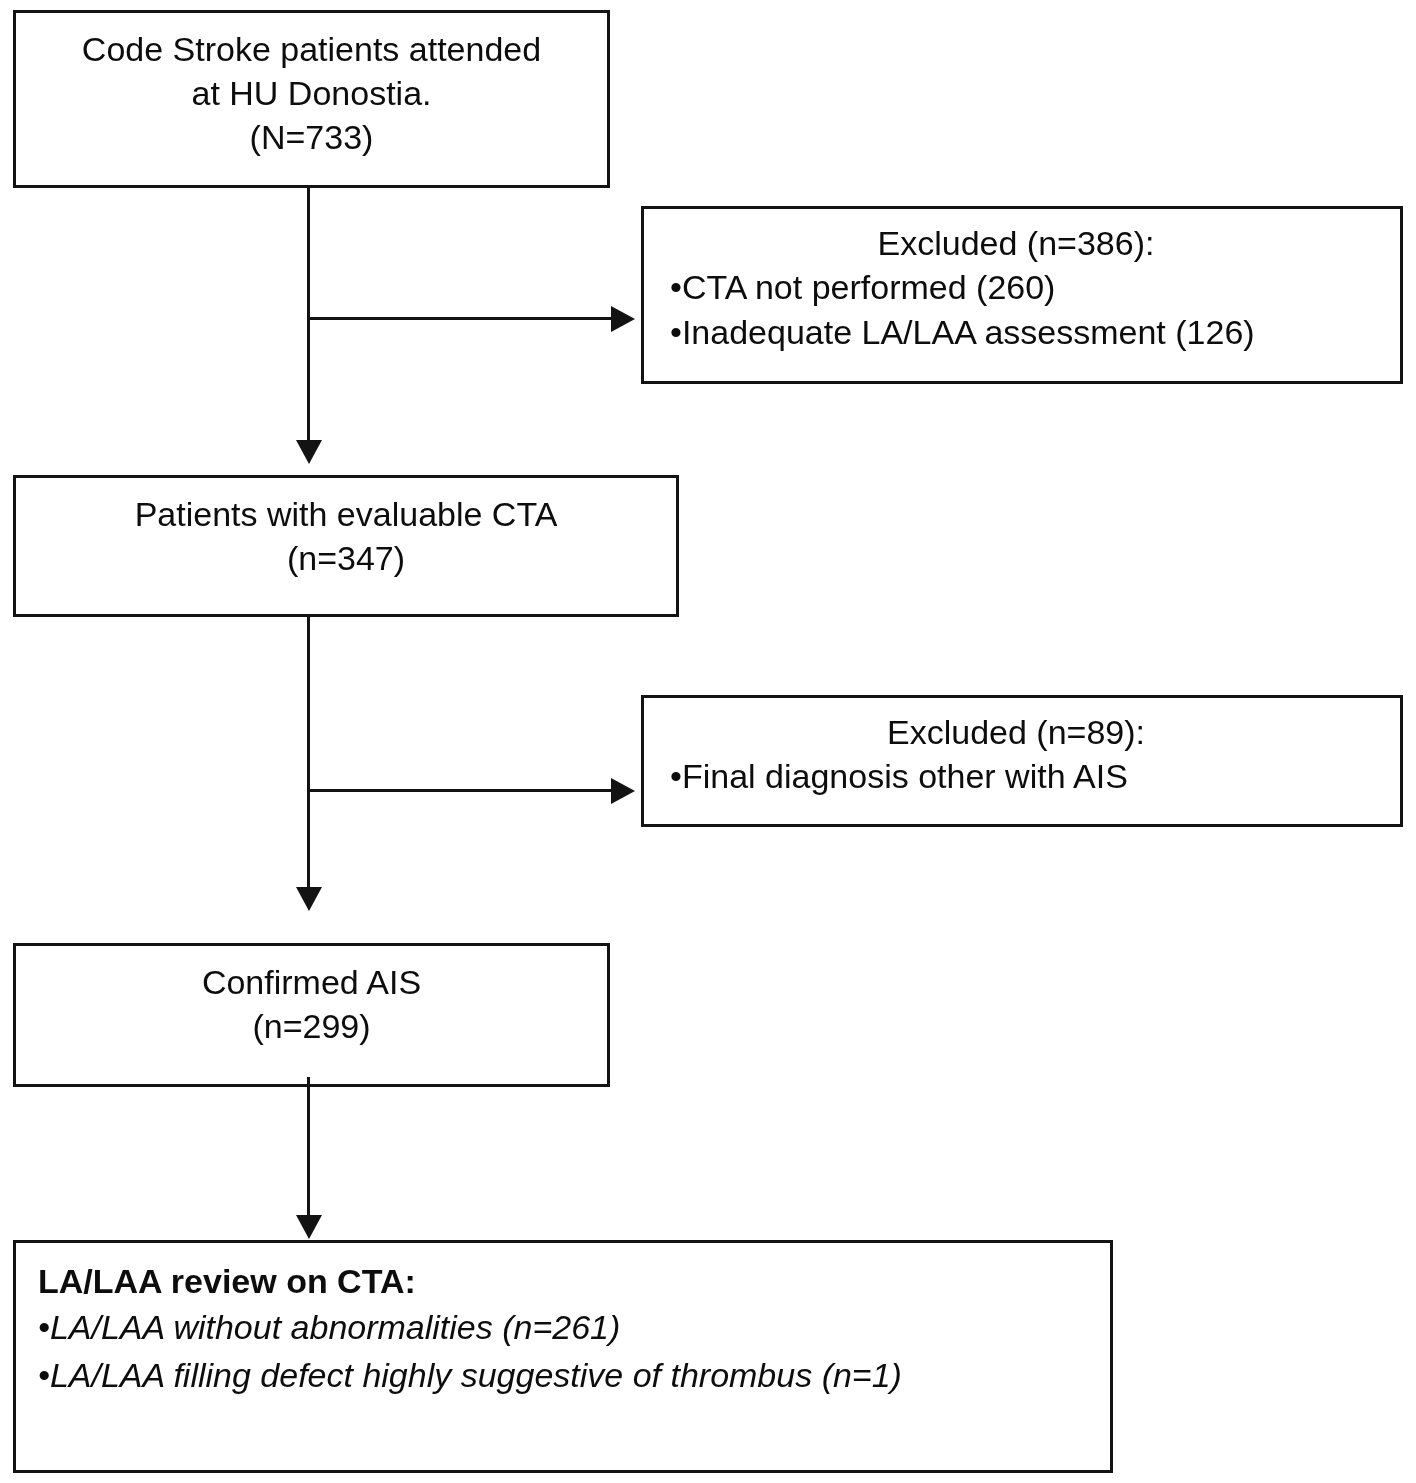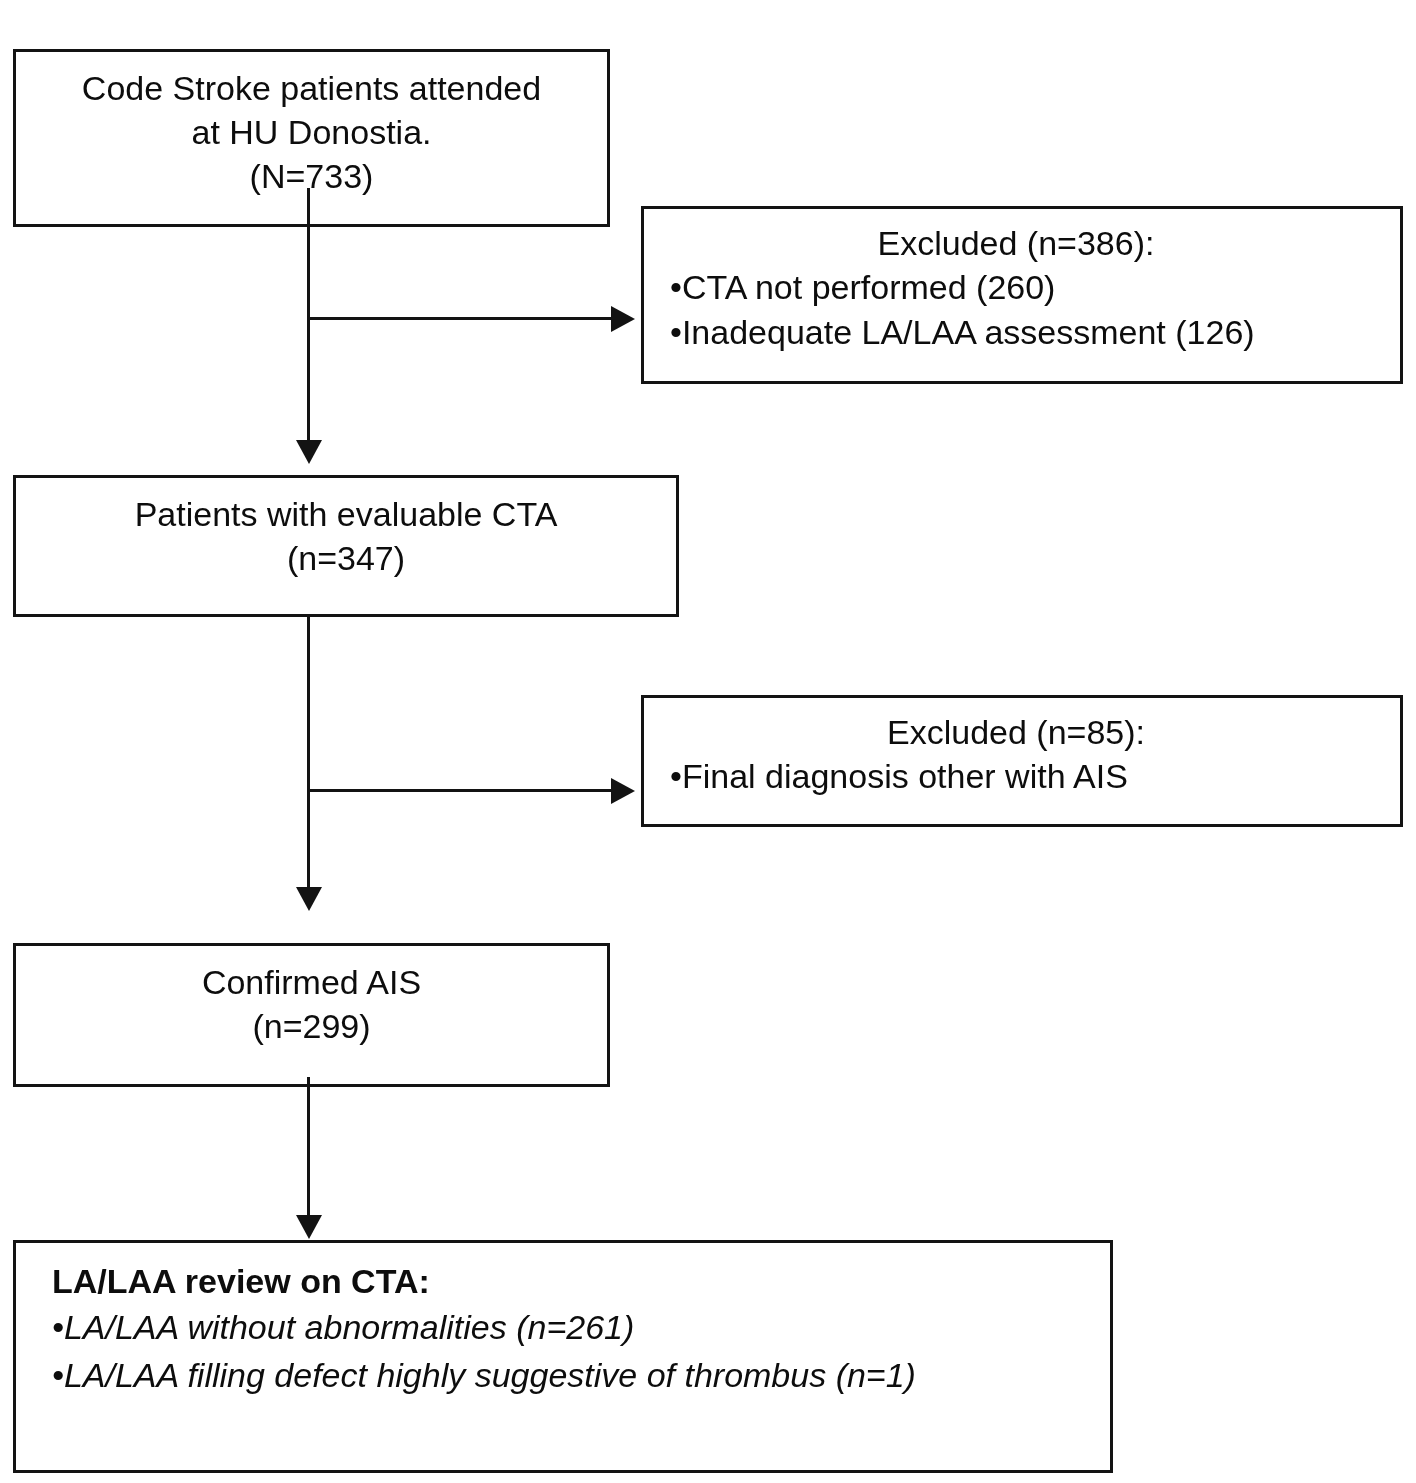--- a/index.html
+++ b/index.html
@@ -50,21 +50,21 @@
     white-space: nowrap;
   }
   .excl-box .box-inner { padding: 12px 26px 0 26px; }
   .excl-box .excl-title { margin-left: -12px; }
   .final-head {
     font-weight: bold;
     font-size: 34px;
     line-height: 1.30;
     text-align: left;
   }
-  .final-box .box-inner { padding: 16px 14px 0 36px; }
+  .final-box .box-inner { padding: 16px 14px 0 22px; }
   .final-box .bullets li { line-height: 1.42; font-style: italic; }
 
   
   .vline {
     position: absolute;
     width: 3px;
     background: #131313;
   }
   .hline {
     position: absolute;
@@ -86,21 +86,21 @@
     border-top: 13px solid transparent;
     border-bottom: 13px solid transparent;
     border-left: 24px solid #131313;
   }
 </style>
 </head>
 <body>
 
 <div id="flowchart">
 
-  <div class="box" style="left:13px; top:10px; width:597px; height:178px;margin-top:39px;">
+  <div class="box" style="left:13px; top:10px; width:597px; height:178px;">
     <div class="box-inner">
       <div class="center-text">Code Stroke patients attended
 at HU Donostia.
 (N=733)</div>
     </div>
   </div>
 
   <div class="vline" style="left:307px; top:188px; height:254px;"></div>
   <div class="arrow-down" style="left:296px; top:440px;"></div>
   <div class="hline" style="left:307px; top:317px; width:306px;"></div>
@@ -123,21 +123,21 @@
     </div>
   </div>
 
   <div class="vline" style="left:307px; top:617px; height:272px;"></div>
   <div class="arrow-down" style="left:296px; top:887px;"></div>
   <div class="hline" style="left:307px; top:789px; width:306px;"></div>
   <div class="arrow-right" style="left:611px; top:778px;"></div>
 
   <div class="box excl-box" style="left:641px; top:695px; width:762px; height:132px;">
     <div class="box-inner">
-      <div class="excl-title">Excluded (n=85):</div>
+      <div class="excl-title">Excluded (n=89):</div>
       <ul class="bullets">
         <li>•Final diagnosis other with AIS</li>
       </ul>
     </div>
   </div>
 
   <div class="box" style="left:13px; top:933px; width:597px; height:144px;margin-top:10px;">
     <div class="box-inner">
       <div class="center-text">Confirmed AIS
 (n=299)</div>

